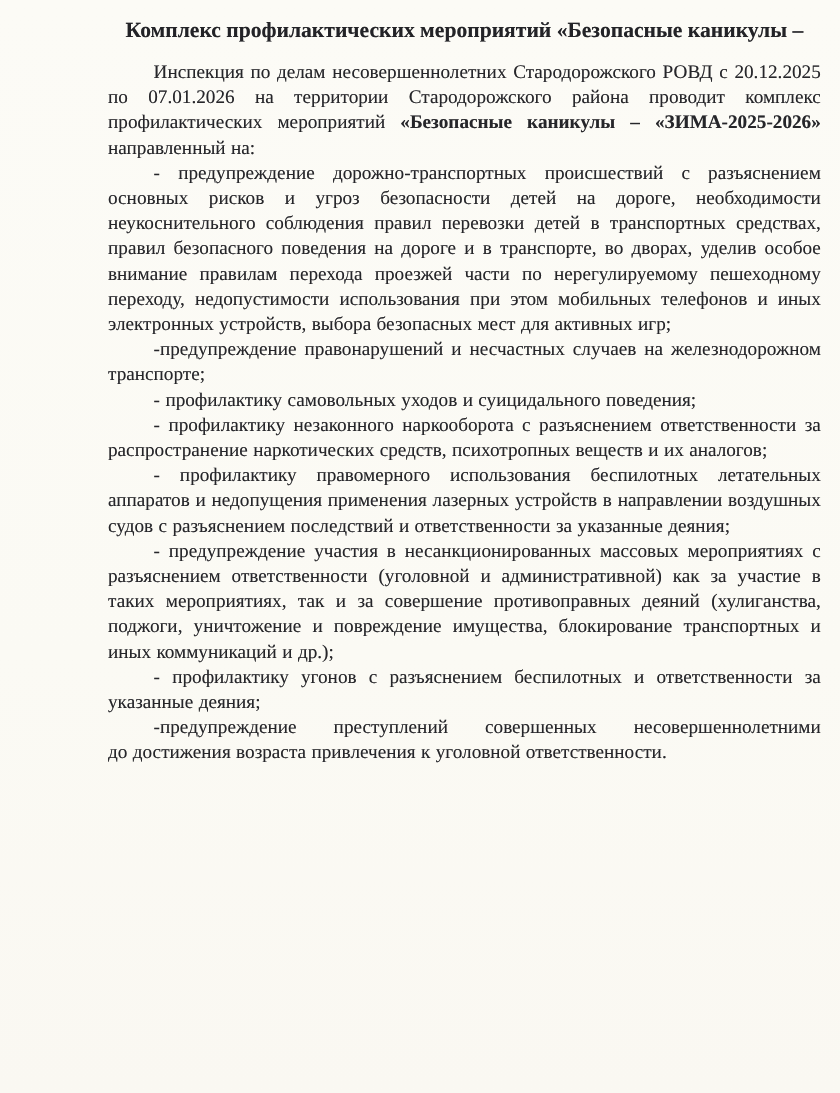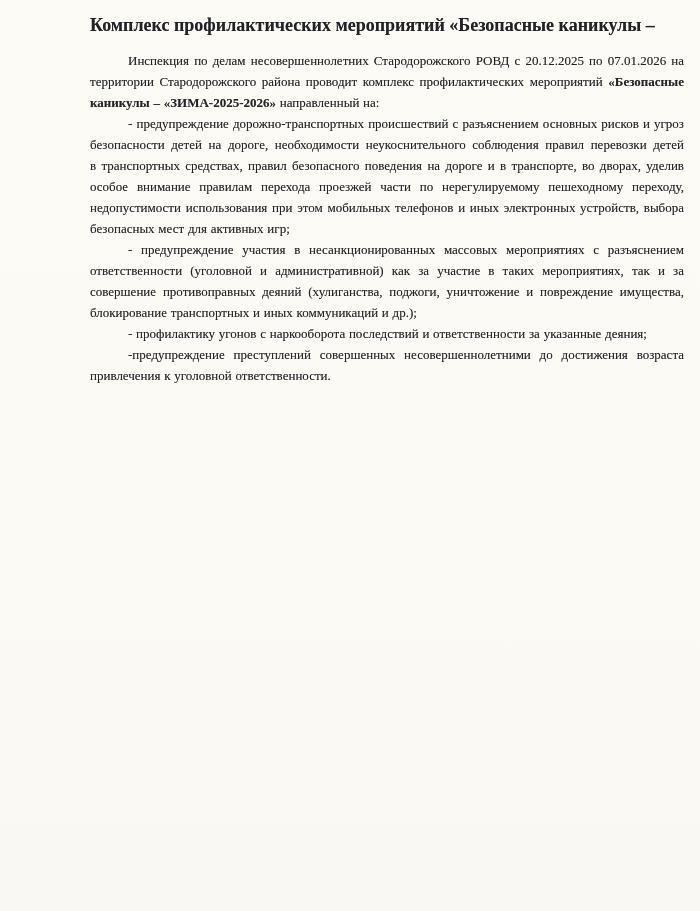--- a/index.html
+++ b/index.html
@@ -26,24 +26,25 @@
   .doc-title {
     margin: 0 0 12px 0;
     font-size: 18px;
     font-weight: bold;
     line-height: 26px;
     color: #232327;
     text-shadow: 0 0 0.5px rgba(35,35,40,0.45);
   }
   .doc-title .title-line {
     display: block;
+    text-align: center;
   }
   .par {
     margin: 0;
-    font-size: 13px;
+    font-size: 16px;
     line-height: 21px;
     text-align: justify;
     text-align-last: left;
     text-indent: 38px;
     text-shadow: 0 0 0.5px rgba(38,38,42,0.4);
     word-spacing: 0.5px;
   }
   .par b {
     font-weight: bold;
   }
@@ -54,18 +55,22 @@
 <div class="page">
   <div class="content">
 
     <h1 class="doc-title">
       <span class="title-line">Комплекс профилактических мероприятий «Безопасные каникулы –</span>
     </h1>
 
     <p class="par"><span>Инспекция по делам несовершеннолетних Стародорожского РОВД с 20.12.2025 по 07.01.2026 на территории Стародорожского района проводит комплекс профилактических мероприятий </span><b>«Безопасные каникулы – «ЗИМА-2025-2026»</b><span> направленный на:</span></p>
 
     <p class="par">- предупреждение дорожно-транспортных происшествий с&nbsp;разъяснением основных рисков и угроз безопасности детей на дороге, необходимости неукоснительного соблюдения правил перевозки детей в&nbsp;транспортных средствах, правил безопасного поведения на дороге и&nbsp;в&nbsp;транспорте, во дворах, уделив особое внимание правилам перехода проезжей части по нерегулируемому пешеходному переходу, недопустимости использования при этом мобильных телефонов и иных электронных устройств, выбора безопасных мест для активных игр;</p>
+    <p class="par">-предупреждение правонарушений и несчастных случаев на&nbsp;железнодорожном транспорте;</p>
+    <p class="par">- профилактику самовольных уходов и суицидального поведения;</p>
+    <p class="par">- профилактику незаконного наркооборота с разъяснением ответственности за распространение наркотических средств, психотропных веществ и их аналогов;</p>
+    <p class="par">- профилактику правомерного использования беспилотных летательных аппаратов и недопущения применения лазерных устройств в&nbsp;направлении воздушных судов с разъяснением последствий и&nbsp;ответственности за указанные деяния;</p>
     <p class="par">- предупреждение участия в несанкционированных массовых мероприятиях с разъяснением ответственности (уголовной и административной) как за участие в таких мероприятиях, так и за совершение противоправных деяний (хулиганства, поджоги, уничтожение и&nbsp;повреждение имущества, блокирование транспортных и иных коммуникаций и др.);</p>
-    <p class="par">- профилактику угонов с наркооборота последствий и ответственности за указанные деяния;</p>
+    <p class="par">- профилактику угонов с разъяснением беспилотных и ответственности за указанные деяния;</p>
     <p class="par">-предупреждение преступлений совершенных несовершеннолетними до&nbsp;достижения возраста привлечения к уголовной ответственности.</p>
 
   </div>
 </div>
 
 </body></html>

